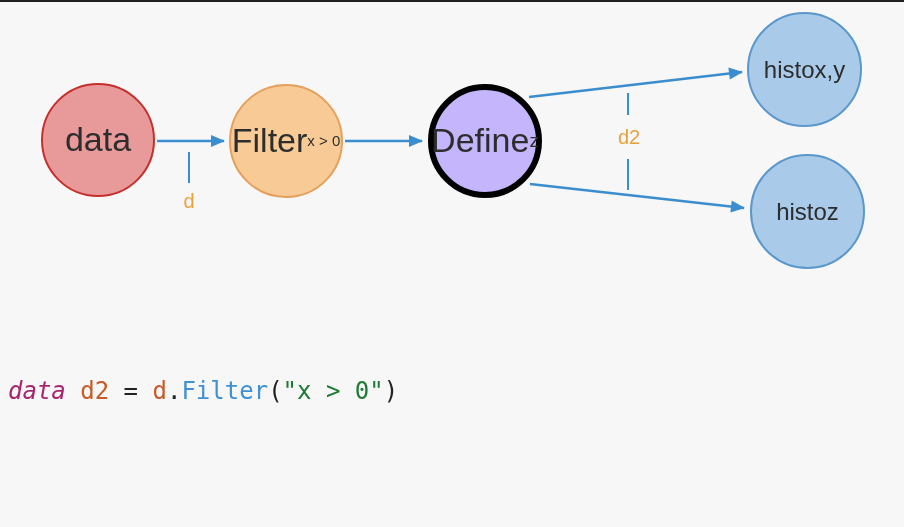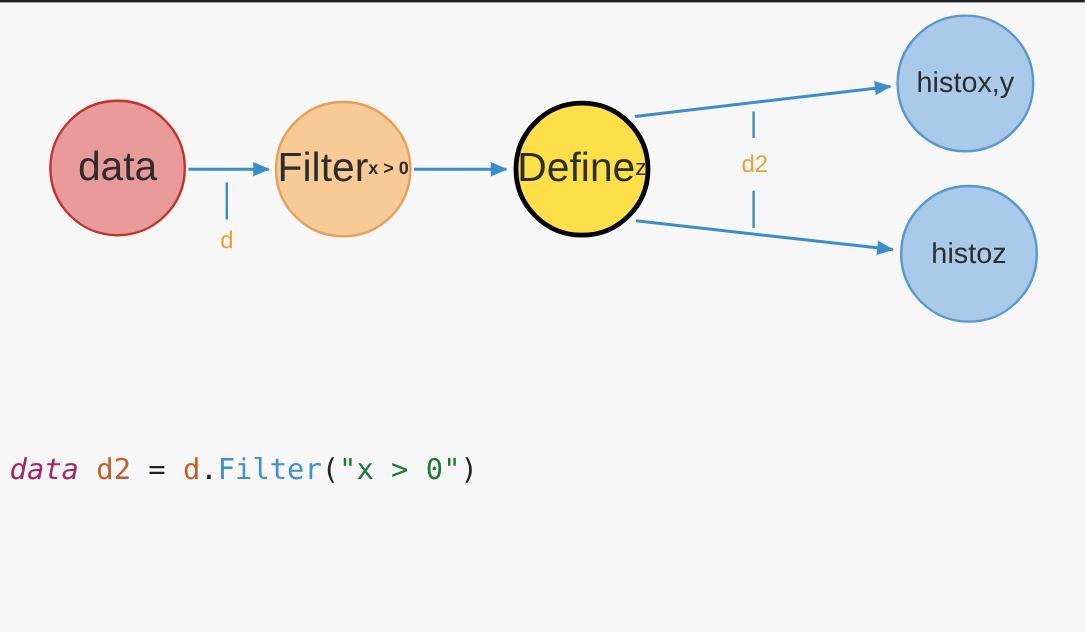--- a/index.html
+++ b/index.html
@@ -24,23 +24,23 @@
     text-align: center;
     color: #2d2d2d;
     line-height: 1.15;
   }
   .node .main { font-size: 34px; }
   .node .sub  { font-size: 19px; }
   .node-data     { left: 41px;  top: 81px;  width: 114px; height: 114px;
                    background: #e89a9b; border: 2px solid #c5302c; }
   .node-filter   { left: 229px; top: 82px;  width: 114px; height: 114px;
                    background: #f8ca96; border: 2px solid #e5a05c; }
-  .node-filter .sub { font-size: 15px; margin-top: 0; font-weight: bold; }
+  .node-filter .sub { font-size: 15px; margin-top: 0; }
   .node-define   { left: 428px; top: 82px;  width: 114px; height: 114px;
-                   background: #fde047; border: 4px solid #000000; }
+                   background: #c4b5fd; border: 6px solid #000000; }
   .node-histo-xy { left: 747px; top: 10px;  width: 115px; height: 115px;
                    background: #a9cbe9; border: 2px solid #5a97cc; }
   .node-histo-z  { left: 750px; top: 152px; width: 115px; height: 115px;
                    background: #a9cbe9; border: 2px solid #5a97cc; }
   .node-histo-xy .main, .node-histo-xy .sub,
   .node-histo-z .main,  .node-histo-z .sub { font-size: 24px; }
   .edge-label {
     position: absolute;
     color: #e8a23c;
     font-size: 20px;

